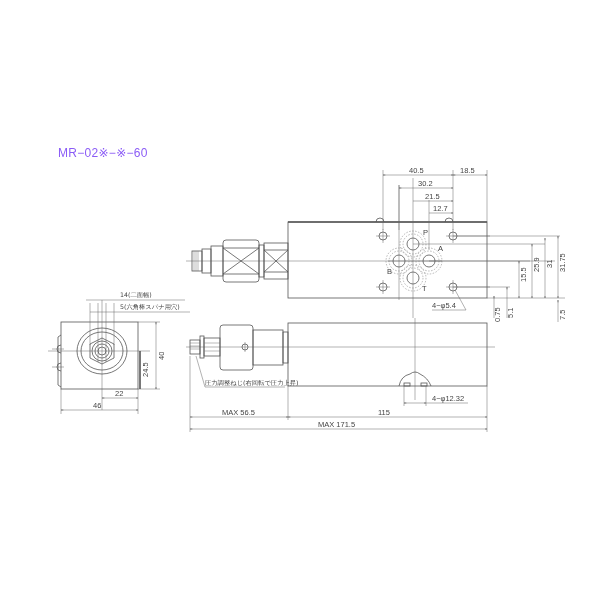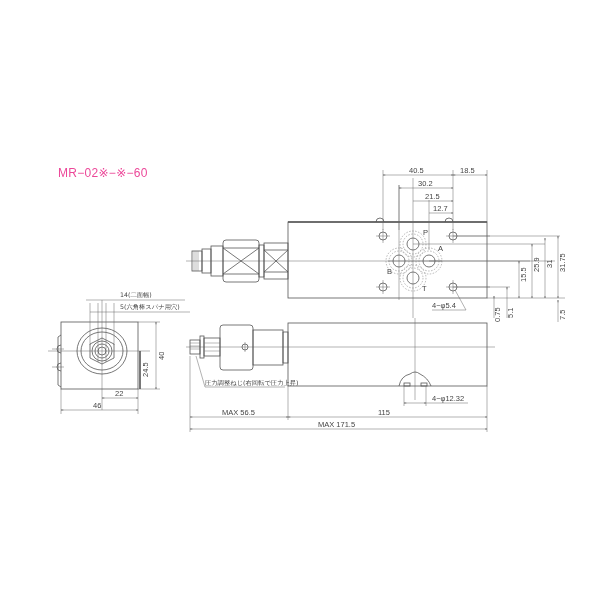--- a/index.html
+++ b/index.html
@@ -1,18 +1,18 @@
 <!DOCTYPE html>
 <html><head>
 <meta charset="utf-8">
 <style>
   html, body { margin:0; padding:0; background:#ffffff; }
   body { width:600px; height:600px; position:relative; overflow:hidden;
          font-family:"Liberation Sans", "DejaVu Sans", sans-serif; }
-  .title { position:absolute; left:58px; top:146px; font-size:12px; color:#ec4899; letter-spacing:0.3px;margin-top:20px; }
+  .title { position:absolute; left:58px; top:146px; font-size:12px; color:#8b5cf6; letter-spacing:0.3px; }
   svg { position:absolute; left:0; top:0; }
   .ln { stroke:#555; stroke-width:0.8; fill:none; }
   .thin { stroke:#777; stroke-width:0.5; fill:none; }
   .thick { stroke:#555; stroke-width:1.6; fill:none; }
   .ctr { stroke:#666; stroke-width:0.5; fill:none; }
   .dash { stroke:#888; stroke-width:0.6; fill:none; stroke-dasharray:1.5 1.5; }
   .dim { stroke:#666; stroke-width:0.5; fill:none; }
   .txt { font-size:7.5px; fill:#444; font-family:"Liberation Sans", "DejaVu Sans", sans-serif; }
   .txts { font-size:6.3px; fill:#444; font-family:"DejaVu Sans", sans-serif; }
 </style>

